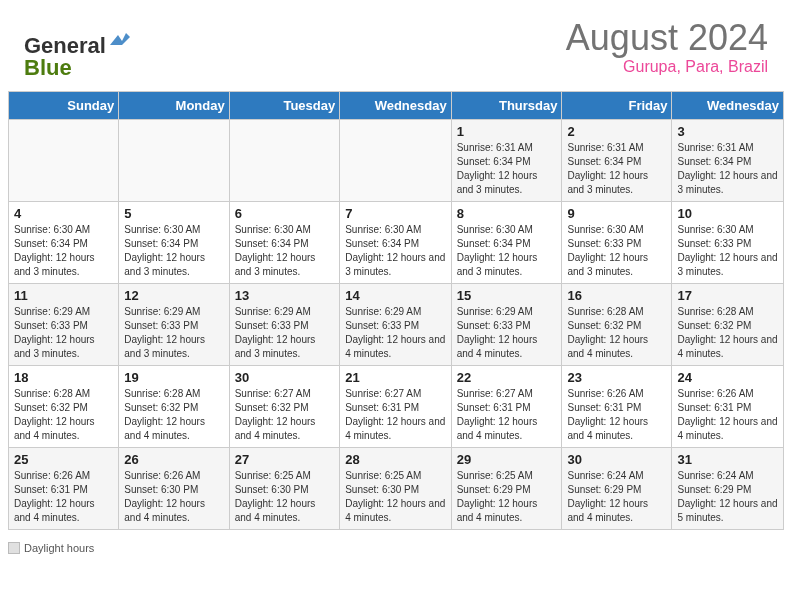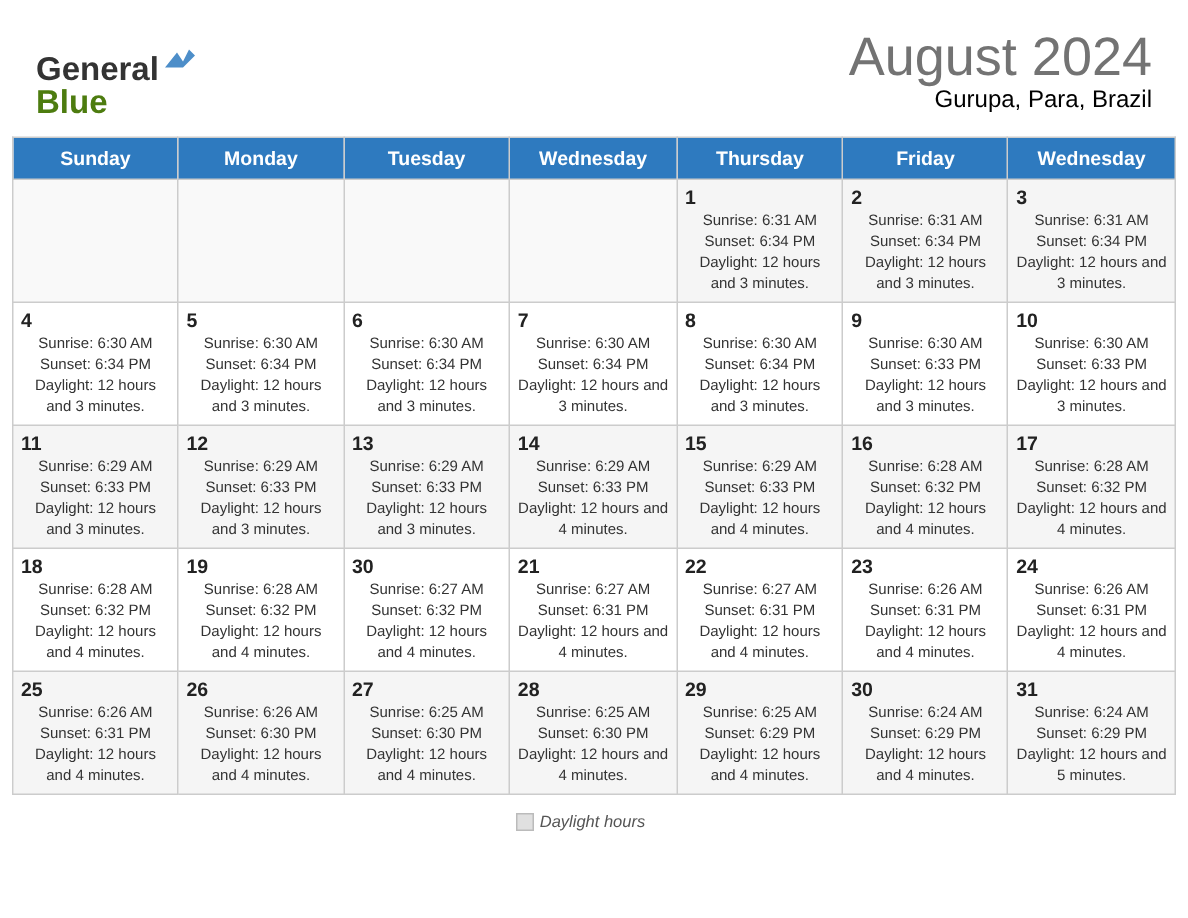--- a/index.html
+++ b/index.html
@@ -30,34 +30,34 @@
     }
     .title-block h1 {
       font-size: 36px;
       font-weight: normal;
       color: #737373;
       line-height: 1.1;
     }
     .title-block h2 {
       font-size: 16px;
       font-weight: normal;
-      color: #000000;
+      color: #ec4899;
     }
     table {
       width: calc(100% - 16px);
       margin: 0 8px 8px 8px;
       border-collapse: collapse;
     }
     thead tr th {
       background-color: #2e7abf;
       color: #fff;
       font-size: 13px;
       font-weight: bold;
       padding: 6px 4px;
-      text-align: center;
+      text-align: right;
       border: 1px solid #ccc;
     }
     tbody tr td {
       vertical-align: top;
       border: 1px solid #ccc;
       padding: 4px 5px;
       font-size: 10.5px;
       color: #222;
       width: 113px;
       min-height: 80px;
@@ -73,32 +73,30 @@
       font-size: 13px;
       font-weight: bold;
       color: #222;
       display: block;
       margin-bottom: 2px;
     }
     .day-info {
       font-size: 10px;
       color: #333;
       line-height: 1.4;
-      text-align: center;
     }
     .empty-cell {
       background: #f9f9f9 !important;
     }
     .footer {
       display: flex;
-      justify-content: center;
+      justify-content: flex-start;
       padding: 4px 8px 8px 8px;
       font-size: 11px;
       color: #555;
-      font-style: italic;
     }
     .footer-item {
       display: flex;
       align-items: center;
       margin-right: 18px;
     }
     .footer-dot {
       width: 12px;
       height: 12px;
       background: #e0e0e0;

